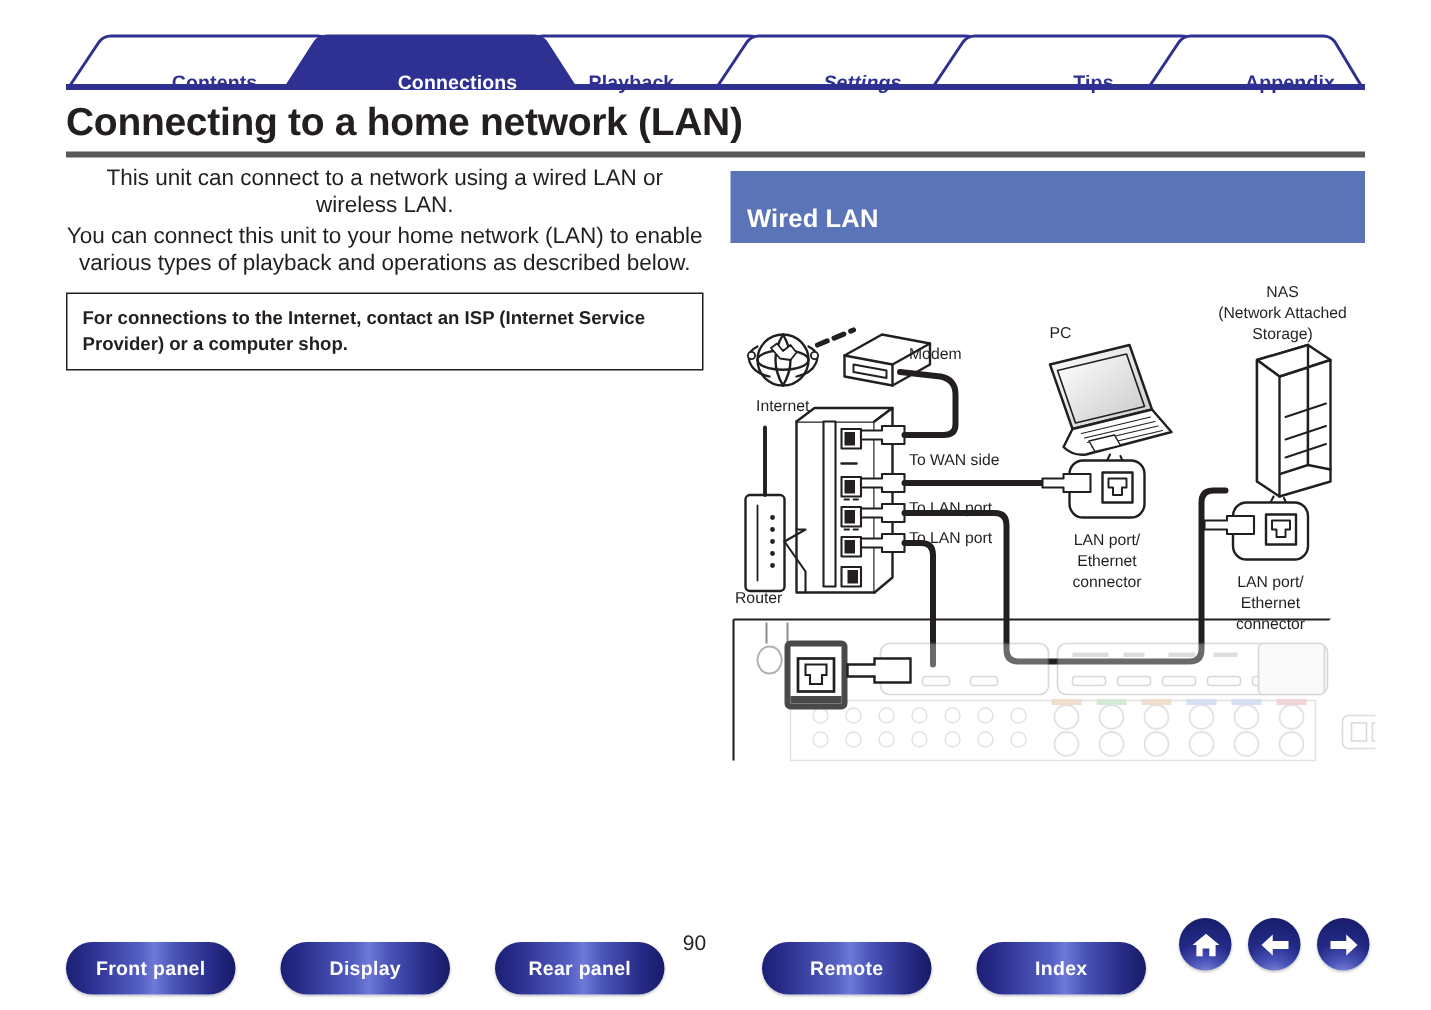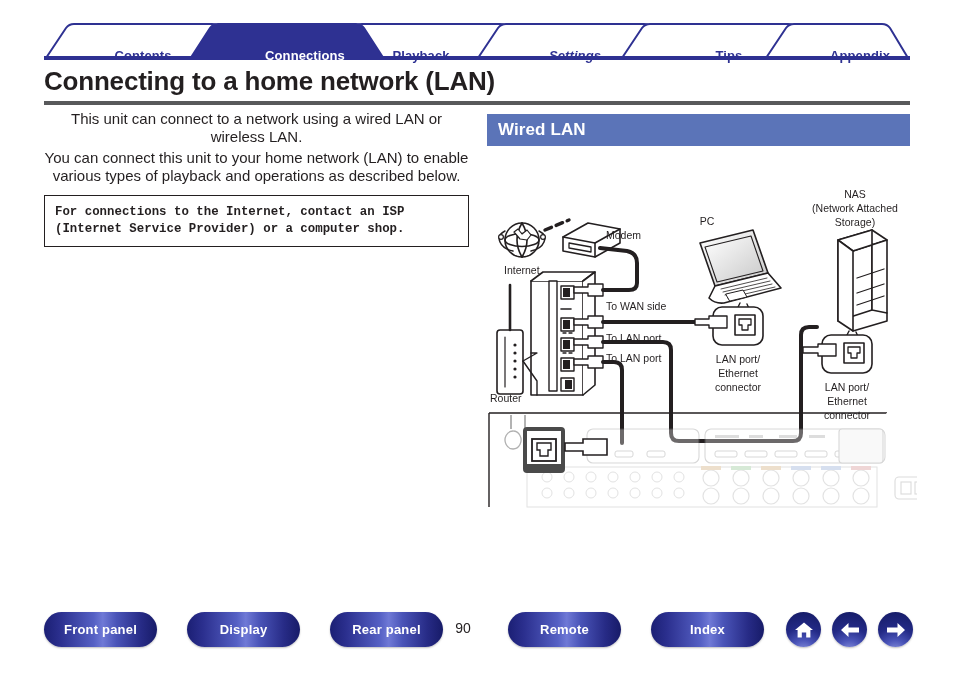--- a/index.html
+++ b/index.html
@@ -94,36 +94,35 @@
     background: #231f20;
   }
   #isp-note {
     margin-top: 11px;
     border: 1.6px solid #231f20;
     padding: 8px 10px 9px 10px;
     font-size: 12.4px;
     font-weight: bold;
     line-height: 16.5px;
     color: #231f20;
-    font-family: Liberation Mono, monospace;
   }
 
   
   #right-col {
     position: absolute;
     left: 487px;
     top: 114px;
     width: 423px;
   }
   #wired-lan-header {
     background: #5b74b8;
     color: #ffffff;
     font-size: 17px;
     font-weight: bold;
-    padding: 6px 11px 6px 11px;
+    padding: 22px 11px 6px 11px;
     letter-spacing: 0.1px;
   }
   #wired-lan-text {
     margin-top: 9px;
     font-size: 12.4px;
     line-height: 17px;
     color: #231f20;
   }
 
   
@@ -139,21 +138,21 @@
   
   #footer {
     position: absolute;
     left: 0;
     top: 612px;
     width: 954px;
     height: 52px;
   }
   .pill-btn {
     position: absolute;
-    top: 0;
+    top: 16px;
     width: 113px;
     height: 35px;
     border-radius: 18px;
     background: linear-gradient(to right,
         #1b1f74 0%, #2b2f8e 14%, #5560c4 44%, #6f79d6 52%,
         #4a54b8 64%, #272b86 86%, #171b68 100%);
     color: #ffffff;
     font-size: 13px;
     font-weight: bold;
     display: flex;

